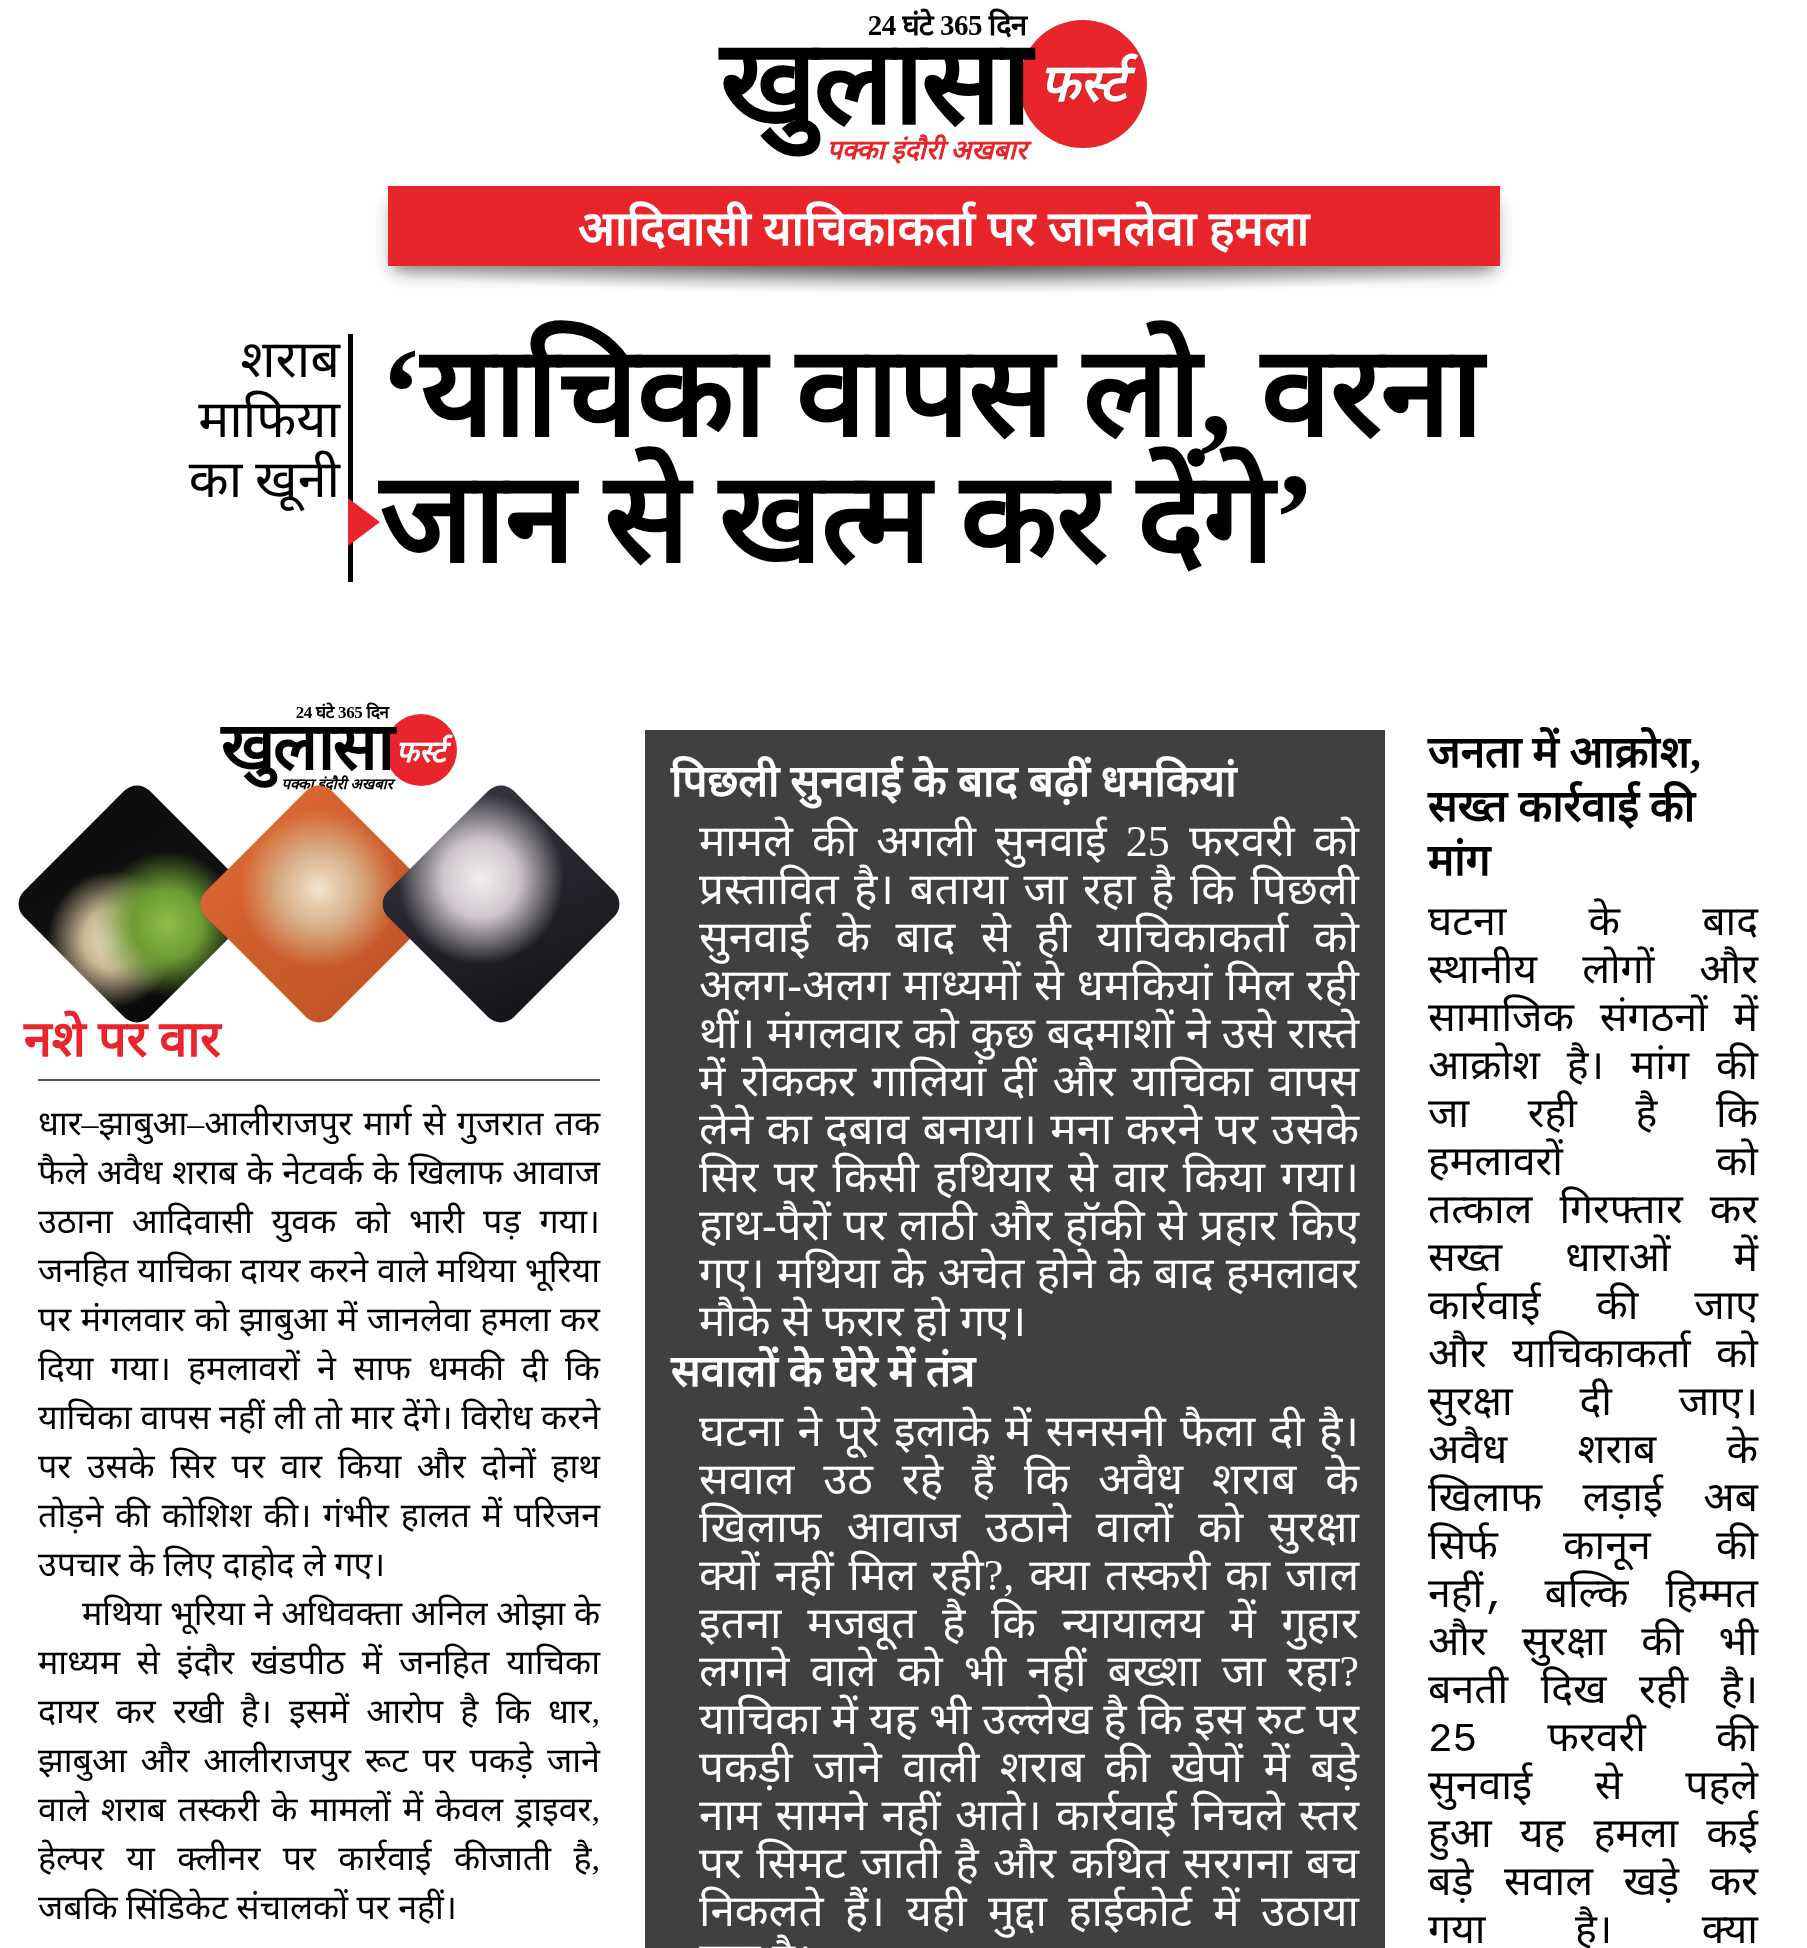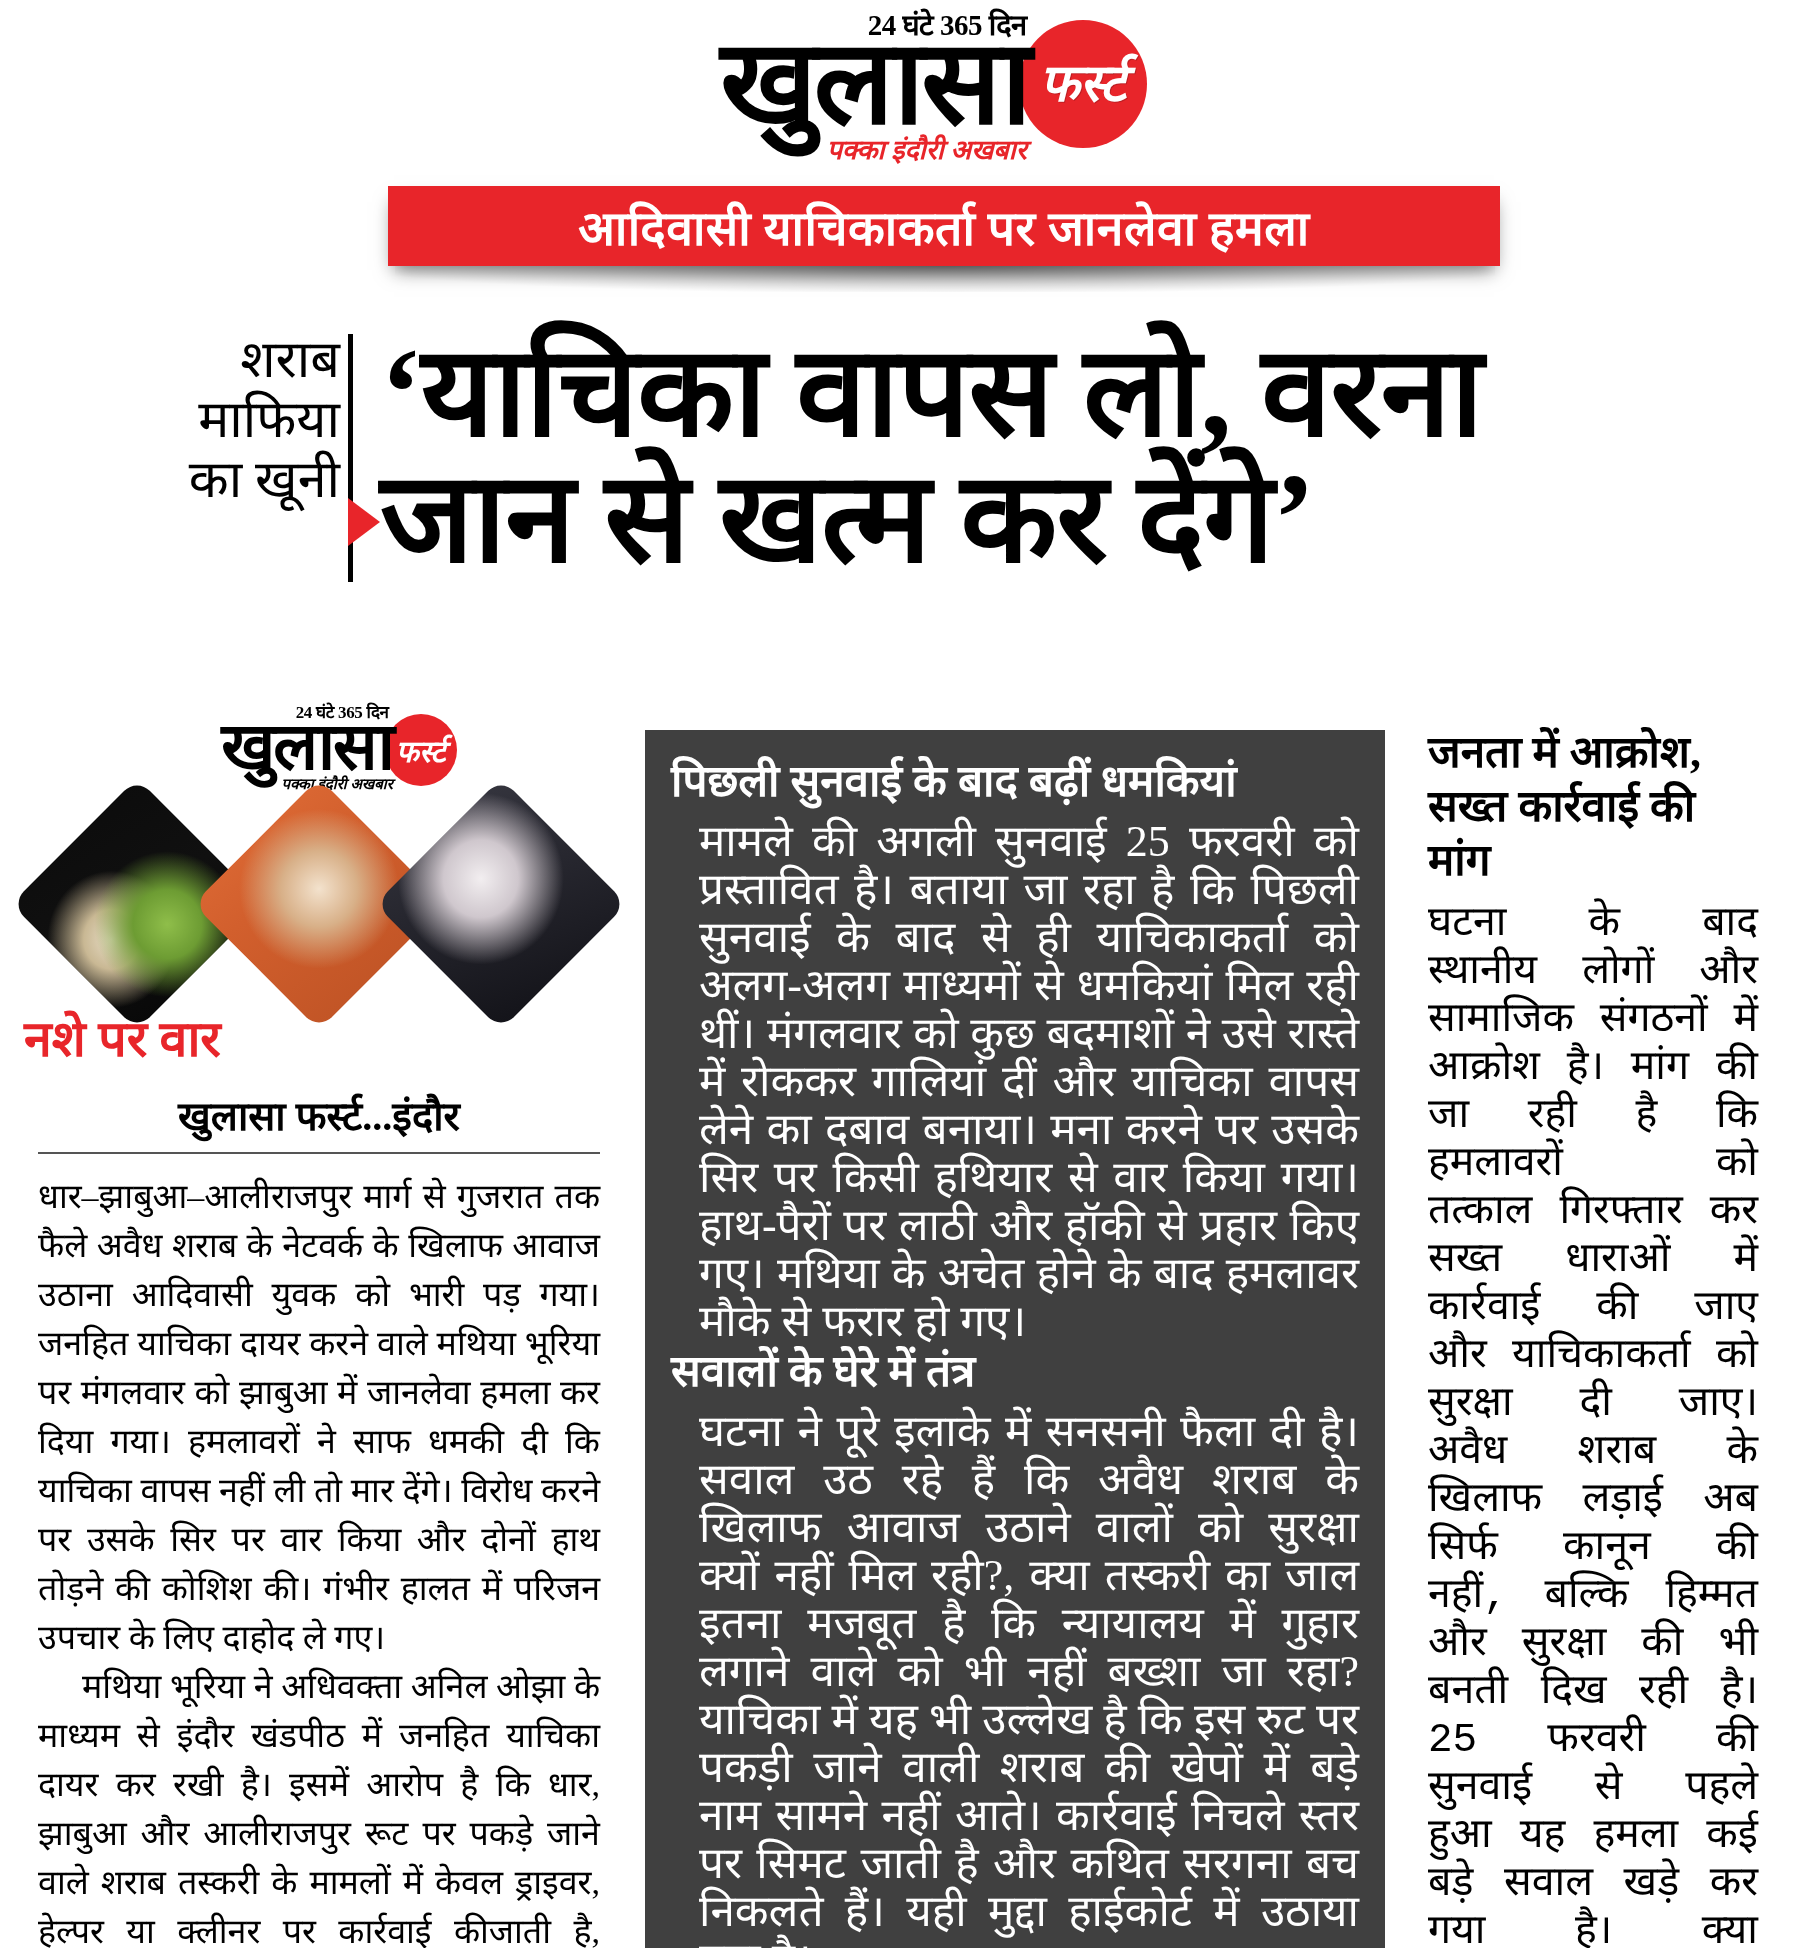--- a/index.html
+++ b/index.html
@@ -353,21 +353,20 @@
       </div>
       <div class="diamond">
         <div class="diamond-inner img-cigs"></div>
       </div>
       <div class="diamond">
         <div class="diamond-inner img-cocaine"></div>
       </div>
     </div>
 
     <div class="promo-caption">नशे पर वार</div>
-    <div class="byline">खुलासा फर्स्ट...इंदौर</div>
     <div class="byline-rule"></div>
 
     <div class="body-text">
       <p>धार–झाबुआ–आलीराजपुर मार्ग से गुजरात तक फैले अवैध शराब के नेटवर्क के खिलाफ आवाज उठाना आदिवासी युवक को भारी पड़ गया। जनहित याचिका दायर करने वाले मथिया भूरिया पर मंगलवार को झाबुआ में जानलेवा हमला कर दिया गया। हमलावरों ने साफ धमकी दी कि याचिका वापस नहीं ली तो मार देंगे। विरोध करने पर उसके सिर पर वार किया और दोनों हाथ तोड़ने की कोशिश की। गंभीर हालत में परिजन उपचार के लिए दाहोद ले गए।</p>
       <p>मथिया भूरिया ने अधिवक्ता अनिल ओझा के माध्यम से इंदौर खंडपीठ में जनहित याचिका दायर कर रखी है। इसमें आरोप है कि धार, झाबुआ और आलीराजपुर रूट पर पकड़े जाने वाले शराब तस्करी के मामलों में केवल ड्राइवर, हेल्पर या क्लीनर पर कार्रवाई कीजाती है, जबकि सिंडिकेट संचालकों पर नहीं।</p>
     </div>
   </div>
 
   <div class="col-center">
     <div class="box-head">पिछली सुनवाई के बाद बढ़ीं धमकियां</div>

